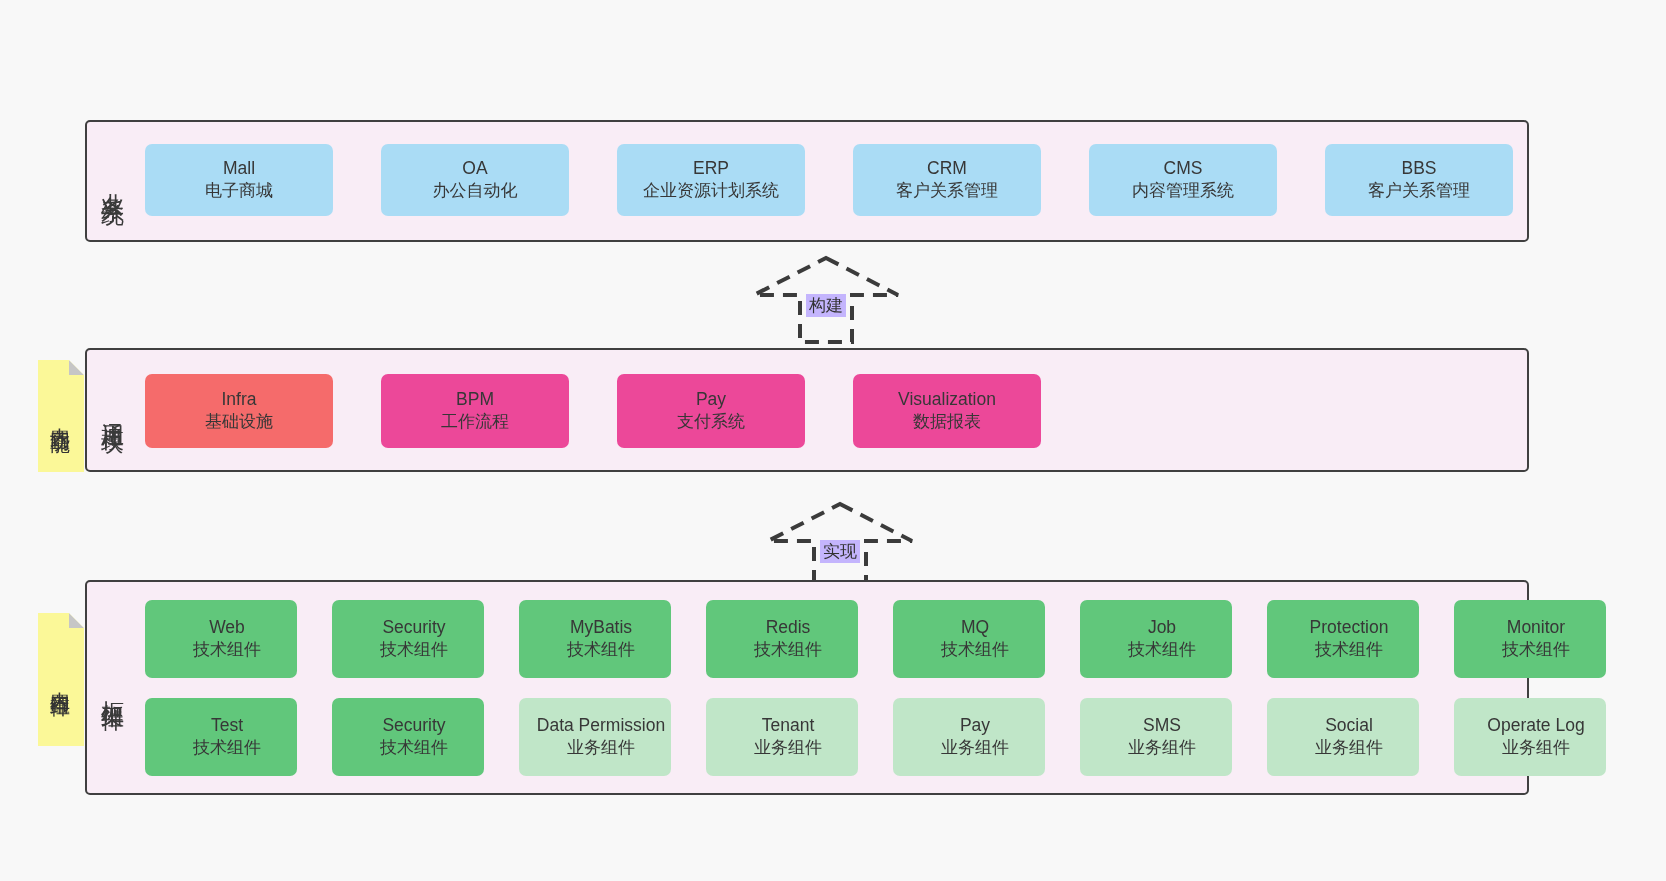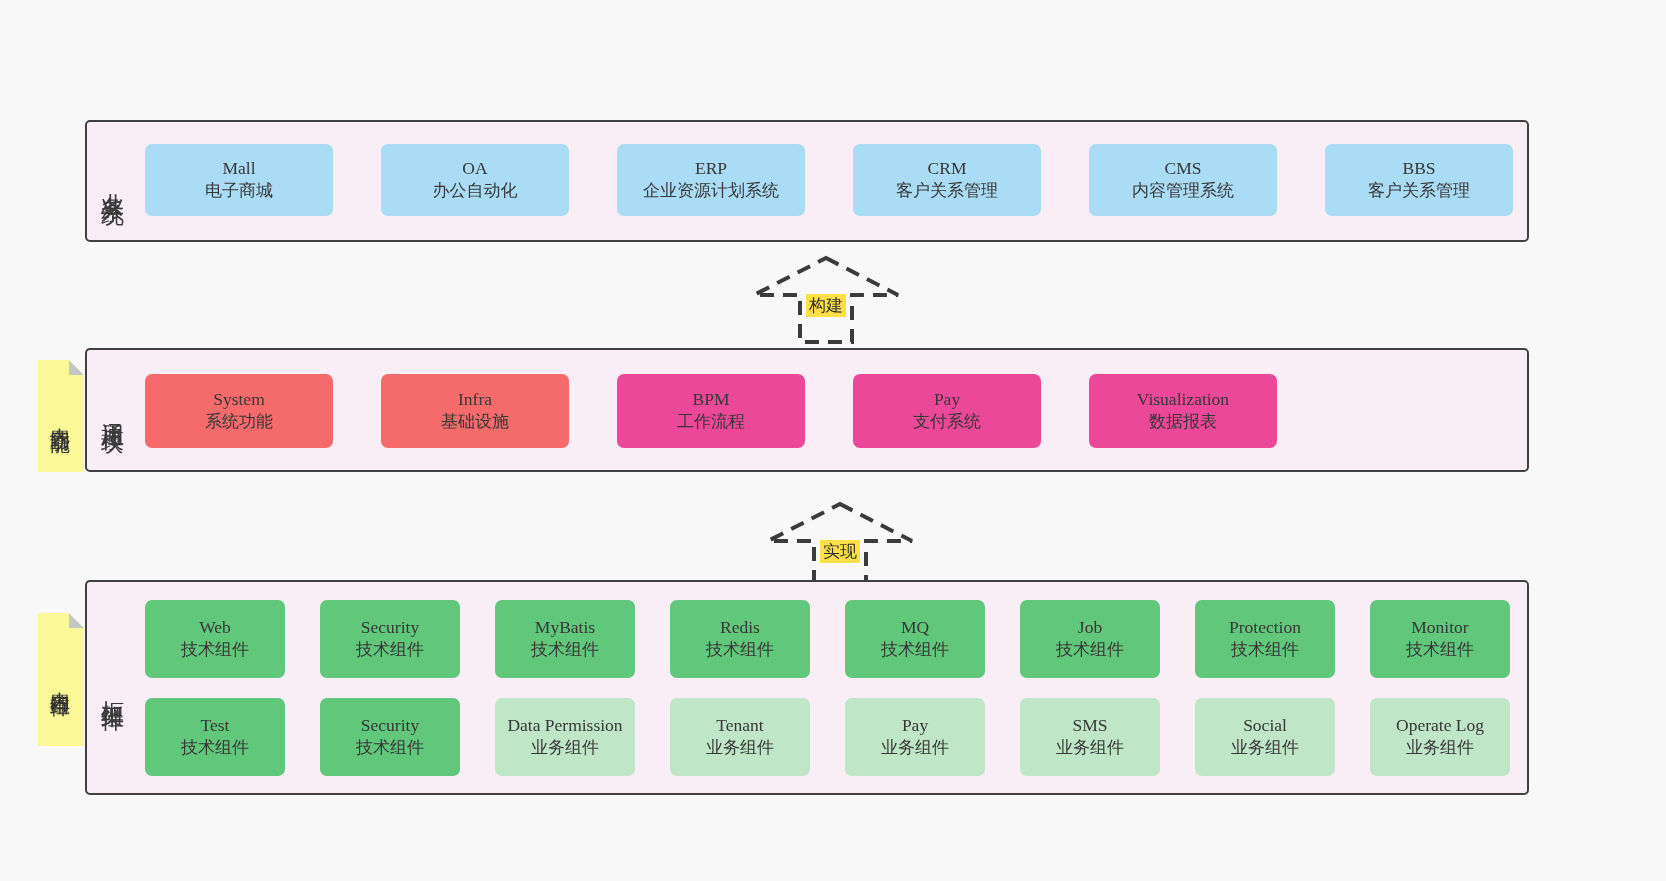--- a/index.html
+++ b/index.html
@@ -41,27 +41,26 @@
   #band-framework .box-row.first{margin-top:18px;}
   #band-framework .box-row.second{margin-top:20px;}
 
   .box{
     border-radius:7px;
     display:flex;flex-direction:column;
     justify-content:center;align-items:center;
     text-align:left;
     line-height:1.32;
     flex:none;
-    font-family:Liberation Serif, serif;
   }
   .box .t{font-size:17.5px;}
   .box .s{font-size:17px;}
   .w188{width:188px;height:72px;}
   #band-modules .w188{height:74px;}
-  .w140{width:140px;height:78px;}
+  .w140{width:140px;height:78px;padding-left:12px;}
   .c-blue  {background:#aadcf5;}
   .c-red   {background:#f56b6b;}
   .c-pink  {background:#ec4899;}
   .c-green {background:#61c77b;}
   .c-lgreen{background:#c0e6c8;}
 
   
   .sticky{
     position:absolute;left:38px;width:46px;
     background:#fbf898;
@@ -82,21 +81,21 @@
     border-bottom:15px solid #c6c6c6;border-right:15px solid transparent;
   }
 
   
   .arrow{position:absolute;width:150px;height:92px;}
   #arrow-build{left:751px;top:254px;}
   #arrow-implement{left:765px;top:500px;}
   .arrow svg{position:absolute;inset:0;}
   .arrow .lbl{
     position:absolute;left:50%;top:40px;transform:translateX(-50%);
-    background:#fde047;padding:0 3px;
+    background:#c4b5fd;padding:0 3px;
     font-size:17px;color:#333;white-space:nowrap;
   }
 </style>
 </head>
 <body>
 
 <div class="stage">
 
   <div class="band" id="band-business">
     <div class="band-label">业务系统</div>
@@ -137,24 +136,20 @@
 
   <div class="sticky" id="sticky-functions">
     <span class="txt">内置功能</span>
     <span class="fold-flap"></span>
     <span class="fold-cut"></span>
   </div>
   <div class="band" id="band-modules">
     <div class="band-label">通用模块</div>
     <div class="box-row row-6">
       <div class="box w188 c-red">
-        <div class="t">System</div>
-        <div class="s">系统功能</div>
-      </div>
-      <div class="box w188 c-red">
         <div class="t">Infra</div>
         <div class="s">基础设施</div>
       </div>
       <div class="box w188 c-pink">
         <div class="t">BPM</div>
         <div class="s">工作流程</div>
       </div>
       <div class="box w188 c-pink">
         <div class="t">Pay</div>
         <div class="s">支付系统</div>

